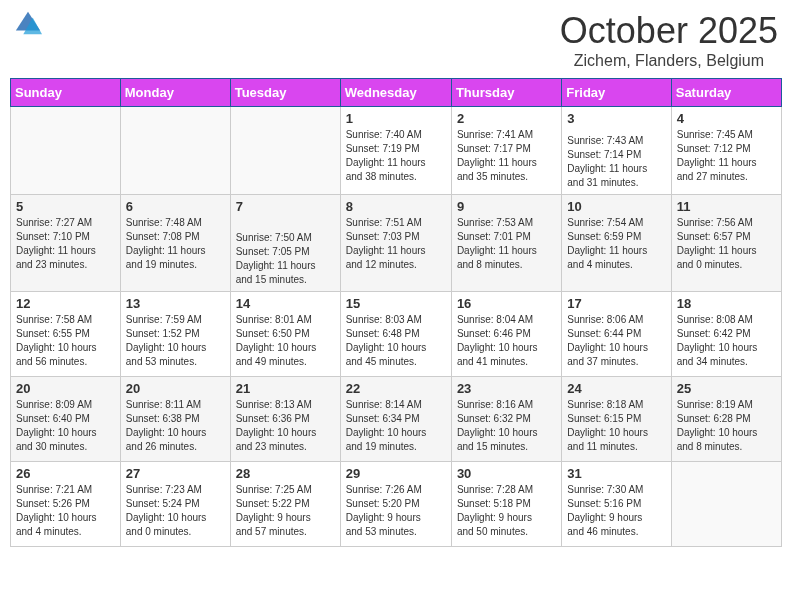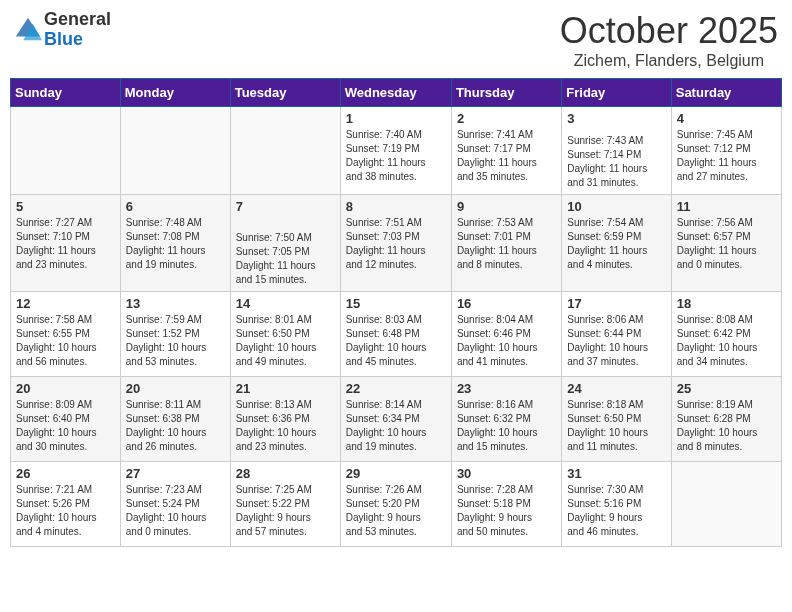--- a/index.html
+++ b/index.html
@@ -54,21 +54,21 @@
     .subtitle {
       font-size: 16px;
       color: #404040;
     }
     .calendar {
       width: 100%;
       border-collapse: collapse;
       border: 1px solid #ccc;
     }
     .calendar th {
-      background-color: #4c1d95;
+      background-color: #d946ef;
       color: #fff;
       font-size: 13px;
       font-weight: bold;
       padding: 6px 4px;
       text-align: left;
       border: 1px solid #1e5a9a;
     }
     .calendar td {
       vertical-align: top;
       border: 1px solid #ccc;
@@ -103,24 +103,20 @@
   </style>
 </head>
 <body>
 
 <div class="header">
   <div class="logo">
     <svg class="logo-icon" viewBox="0 0 30 30" xmlns="http://www.w3.org/2000/svg">
       <polygon points="15,2 28,22 2,22" fill="#2a6db5" opacity="0.85"></polygon>
       <polygon points="20,8 30,26 10,26" fill="#1a9ad7" opacity="0.7"></polygon>
     </svg>
-    <div class="logo-text">
-      <span class="logo-general">General</span>
-      <span class="logo-blue">Blue</span>
-    </div>
   </div>
   <div class="title-block">
     <div class="month-title">October 2025</div>
     <div class="subtitle">Zichem, Flanders, Belgium</div>
   </div>
 </div>
 
 <table class="calendar">
   <thead>
     <tr>
@@ -302,21 +298,21 @@
         <td>
           <span class="day-num">23</span>
           <div class="day-info" style="white-space: pre-line;">Sunrise: 8:16 AM
 Sunset: 6:32 PM
 Daylight: 10 hours
 and 15 minutes.</div>
         </td>
         <td>
           <span class="day-num">24</span>
           <div class="day-info" style="white-space: pre-line;">Sunrise: 8:18 AM
-Sunset: 6:50 PM
+Sunset: 6:15 PM
 Daylight: 10 hours
 and 11 minutes.</div>
         </td>
         <td>
           <span class="day-num">25</span>
           <div class="day-info" style="white-space: pre-line;">Sunrise: 8:19 AM
 Sunset: 6:28 PM
 Daylight: 10 hours
 and 8 minutes.</div>
         </td>

